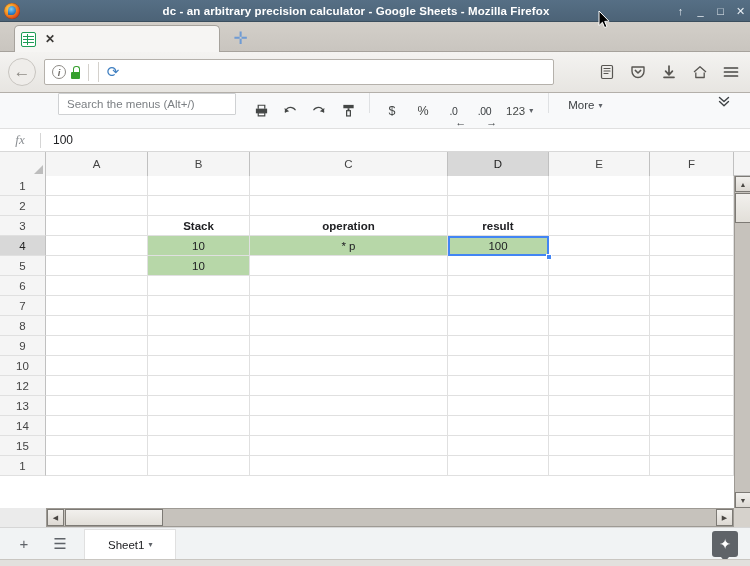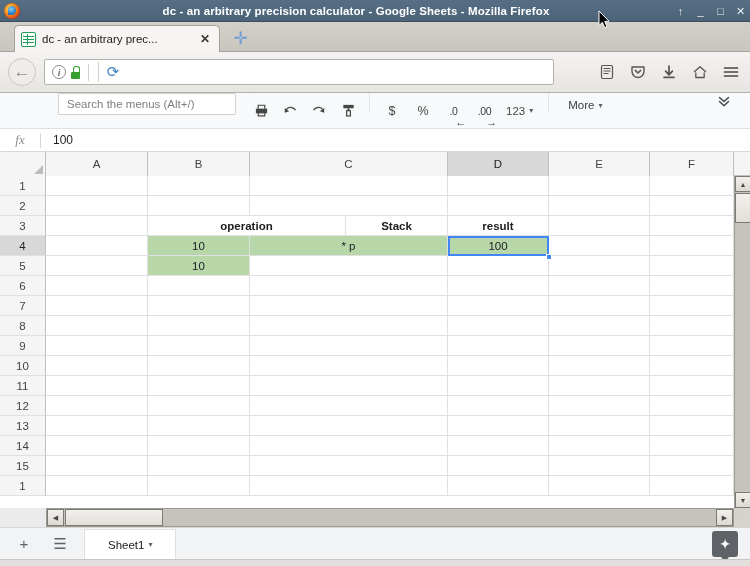--- a/index.html
+++ b/index.html
@@ -233,21 +233,20 @@
       <div class="wbtn">↑</div>
       <div class="wbtn">_</div>
       <div class="wbtn">□</div>
       <div class="wbtn">✕</div>
     </div>
   </div>
 
   <div class="tabstrip">
     <div class="tab">
       <div class="tab-favicon"></div>
-      <div class="tab-title">dc - an arbitrary prec...</div>
       <div class="tab-close">✕</div>
     </div>
     <div class="newtab">✛</div>
   </div>
 
   <div class="navbar">
     <div class="navbtn-back">←</div>
     <div class="urlbar">
       <div class="identity-i">i</div>
       <div class="lockicon"></div>
@@ -383,22 +382,22 @@
           <div class="cell" style="width: 102px;"></div>
           <div class="cell" style="width: 102px;"></div>
           <div class="cell" style="width: 198px;"></div>
           <div class="cell" style="width: 101px;"></div>
           <div class="cell" style="width: 101px;"></div>
           <div class="cell" style="width: 84px;"></div>
         </div>
         <div class="row">
           <div class="rowh">3</div>
           <div class="cell" style="width: 102px;"></div>
+          <div class="cell center bold" style="width: 102px;">Stack</div>
           <div class="cell center bold" style="width: 198px;">operation</div>
-          <div class="cell center bold" style="width: 102px;">Stack</div>
           <div class="cell center bold" style="width: 101px;">result</div>
           <div class="cell" style="width: 101px;"></div>
           <div class="cell" style="width: 84px;"></div>
         </div>
         <div class="row">
           <div class="rowh sel">4</div>
           <div class="cell" style="width: 102px;"></div>
           <div class="cell center green" style="width: 102px;">10</div>
           <div class="cell center green" style="width: 198px;">* p</div>
           <div class="cell center green" style="width: 101px;">100</div>
@@ -445,29 +444,20 @@
           <div class="rowh">9</div>
           <div class="cell" style="width: 102px;"></div>
           <div class="cell" style="width: 102px;"></div>
           <div class="cell" style="width: 198px;"></div>
           <div class="cell" style="width: 101px;"></div>
           <div class="cell" style="width: 101px;"></div>
           <div class="cell" style="width: 84px;"></div>
         </div>
         <div class="row">
           <div class="rowh">10</div>
-          <div class="cell" style="width: 102px;"></div>
-          <div class="cell" style="width: 102px;"></div>
-          <div class="cell" style="width: 198px;"></div>
-          <div class="cell" style="width: 101px;"></div>
-          <div class="cell" style="width: 101px;"></div>
-          <div class="cell" style="width: 84px;"></div>
-        </div>
-        <div class="row">
-          <div class="rowh">11</div>
           <div class="cell" style="width: 102px;"></div>
           <div class="cell" style="width: 102px;"></div>
           <div class="cell" style="width: 198px;"></div>
           <div class="cell" style="width: 101px;"></div>
           <div class="cell" style="width: 101px;"></div>
           <div class="cell" style="width: 84px;"></div>
         </div>
         <div class="row">
           <div class="rowh">12</div>
           <div class="cell" style="width: 102px;"></div>

